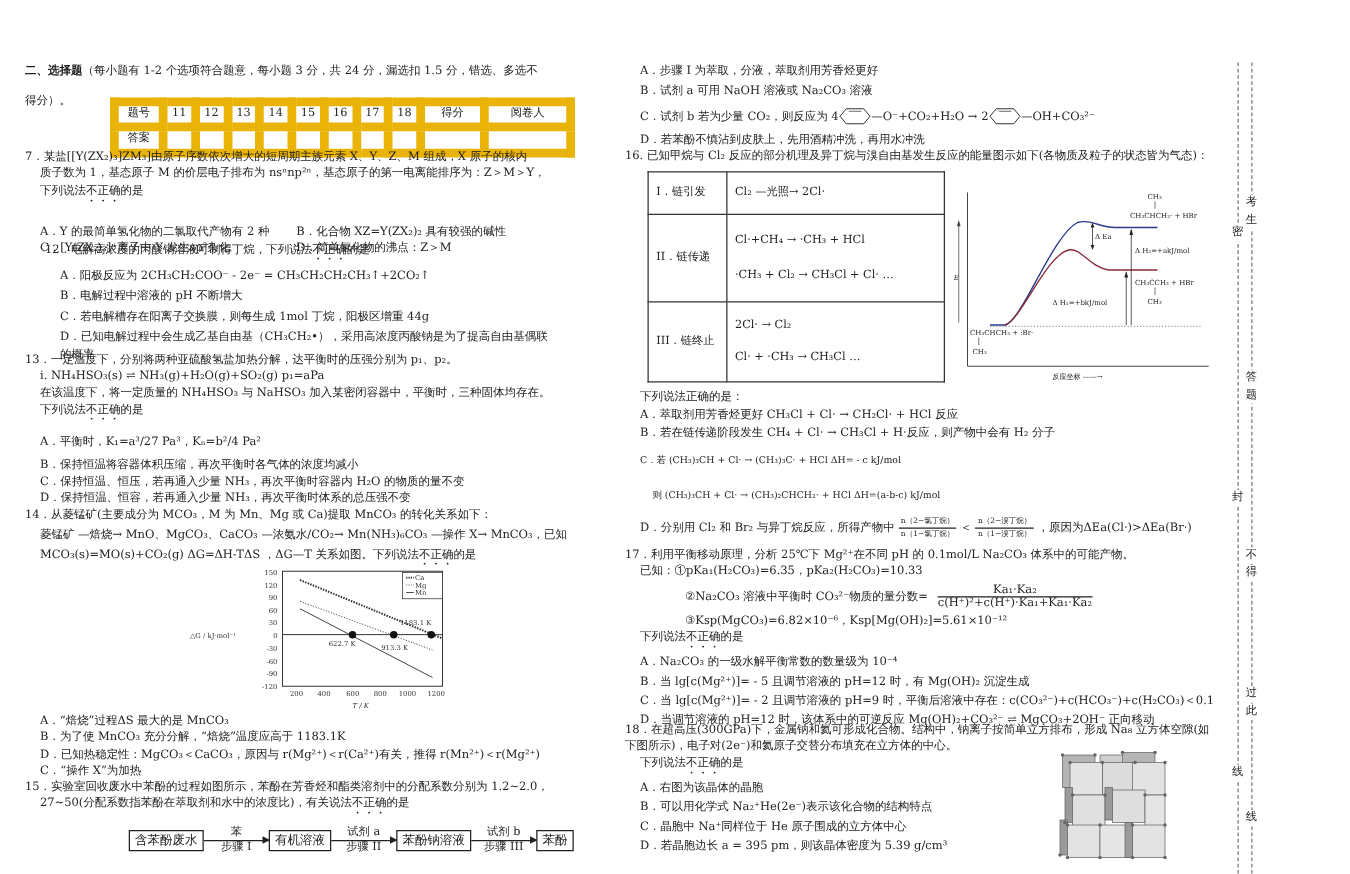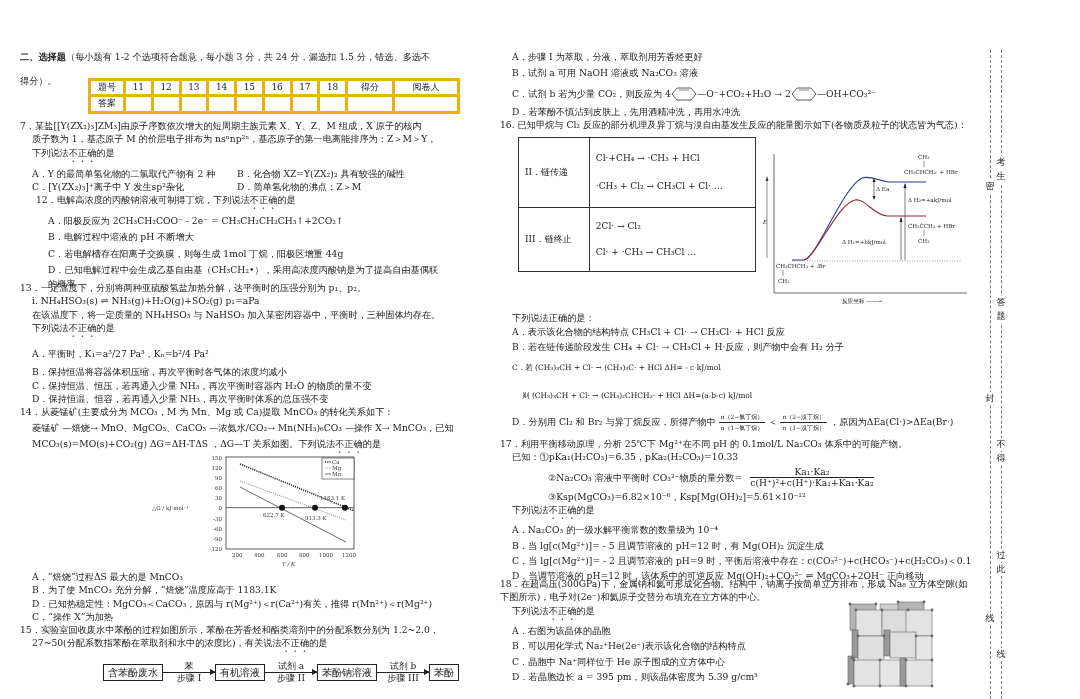--- a/index.html
+++ b/index.html
@@ -5,21 +5,21 @@
   html,body{margin:0;padding:0;background:#fff;}
   body{width:1080px;height:699px;overflow:hidden;position:relative;
        font-family:"DejaVu Serif","Liberation Serif",serif;color:#222;font-size:9.2px;line-height:13.4px;}
   .abs{position:absolute;}
   .col{position:absolute;top:0;}
   .line{white-space:nowrap;}
   .ind{padding-left:12px;}
   .ind2{padding-left:22px;}
   b.h{font-weight:bold;}
   table.ans{border-collapse:collapse;font-size:9px;}
-  table.ans td{border:3px solid #eab308;height:13px;text-align:center;padding:0 2px;}
+  table.ans td{border:7px solid #eab308;height:13px;text-align:center;padding:0 2px;}
   table.ans{border:1.6px solid #111;}
   .dot{text-emphasis:dot;-webkit-text-emphasis:dot;text-emphasis-position:under;-webkit-text-emphasis-position:under;}
   .flow{display:flex;align-items:center;font-size:10px;}
   .fbox{border:1px solid #222;padding:1px 4px;}
   .farr{display:flex;flex-direction:column;align-items:center;font-size:9px;line-height:11px;}
   .farr .bar{width:52px;height:0;border-top:1px solid #222;position:relative;}
   .farr .bar:after{content:"";position:absolute;right:-1px;top:-4px;border-left:6px solid #222;border-top:3.5px solid transparent;border-bottom:3.5px solid transparent;}
   table.mech{border-collapse:collapse;font-size:9px;}
   table.mech td{border:1px solid #333;padding:2px 6px;}
   .margin{position:absolute;top:0;height:699px;}
@@ -65,21 +65,21 @@
       <td></td>
           <td></td>
     </tr>
   </tbody>
     </table>
 
   <div class="abs" style="top:119px;left:0;width:470px;">
     <div class="line">7．某盐[[Y(ZX₂)₃]ZM₃]由原子序数依次增大的短周期主族元素 X、Y、Z、M 组成，X 原子的核内</div>
     <div class="line ind">质子数为 1，基态原子 M 的价层电子排布为 nsⁿnp²ⁿ，基态原子的第一电离能排序为：Z＞M＞Y，</div>
     <div class="line ind"><span>下列说法</span><span class="dot">不正确</span><span>的是</span></div>
-    <div class="line ind" style="margin-top:3px;"><span style="display:inline-block;width:205px">A．Y 的最简单氢化物的二氯取代产物有 2 种</span><span>B．化合物 XZ=Y(ZX₂)₂ 具有较强的碱性</span></div>
+    <div class="line ind" style="margin-top:15px;"><span style="display:inline-block;width:205px">A．Y 的最简单氢化物的二氯取代产物有 2 种</span><span>B．化合物 XZ=Y(ZX₂)₂ 具有较强的碱性</span></div>
     <div class="line ind"><span style="display:inline-block;width:205px">C．[Y(ZX₂)₃]⁺离子中 Y 发生sp²杂化</span><span>D．简单氢化物的沸点：Z＞M</span></div>
   </div>
 
   <div class="abs" style="top:193px;left:16px;width:470px;">
     <div class="line"><span>12．电解高浓度的丙酸钠溶液可制得丁烷，下列说法</span><span class="dot">不正确</span><span>的是</span></div>
     <div class="line ind" style="margin-top:3px">A．阳极反应为 2CH₃CH₂COO⁻ - 2e⁻ = CH₃CH₂CH₂CH₃↑+2CO₂↑</div>
     <div class="line ind" style="margin-top:3px">B．电解过程中溶液的 pH 不断增大</div>
     <div class="line ind" style="margin-top:3px">C．若电解槽存在阳离子交换膜，则每生成 1mol 丁烷，阳极区增重 44g</div>
     <div class="line ind" style="margin-top:3px">D．已知电解过程中会生成乙基自由基（CH₃CH₂•），采用高浓度丙酸钠是为了提高自由基偶联</div>
     <div class="line ind">的概率</div>
@@ -200,20 +200,24 @@
           <polygon points="6,1 20,1 25,7 20,13 6,13 1,7" fill="none" stroke="#333" stroke-width="0.8"></polygon>
           <line x1="8" y1="3" x2="18" y2="3" stroke="#333" stroke-width="0.6"></line>
         </svg><span>—OH+CO₃²⁻</span>
     </div>
     <div class="line ind" style="margin-top:2px">D．若苯酚不慎沾到皮肤上，先用酒精冲洗，再用水冲洗</div>
     <div class="line">16. 已知甲烷与 Cl₂ 反应的部分机理及异丁烷与溴自由基发生反应的能量图示如下(各物质及粒子的状态皆为气态)：</div>
   </div>
 
   <table class="mech abs" style="top:137px;left:18px;width:238px;">
     <tbody>
+        <tr style="height:34px">
+      <td style="width:50px">I．链引发</td>
+      <td>Cl₂ —光照→ 2Cl·</td>
+    </tr>
     <tr style="height:70px">
       <td>II．链传递</td>
       <td>
             <div>Cl·+CH₄ → ·CH₃ + HCl</div>
             <div style="margin-top:14px">·CH₃ + Cl₂ → CH₃Cl + Cl·  …</div>
           </td>
     </tr>
     <tr style="height:64px">
       <td>III．链终止</td>
       <td>
@@ -260,21 +264,21 @@
         <text x="14" y="120">CH₃CHCH₃ + :Br·</text>
         <line x1="21" y1="122" x2="21" y2="128" stroke="#222" stroke-width="0.5"></line>
         <text x="16" y="135">CH₃</text>
         <text x="80" y="155">反应坐标 ——→</text>
       </g>
     </svg>
   </div>
 
   <div class="abs" style="top:311px;left:0;width:475px;">
     <div class="line ind">下列说法正确的是：</div>
-    <div class="line ind" style="margin-top:1px">A．表示该化合物的结构特点 CH₃Cl + Cl· → CH₂Cl· + HCl 反应</div>
+    <div class="line ind" style="margin-top:1px">A．萃取剂用芳香烃更好 CH₃Cl + Cl· → CH₂Cl· + HCl 反应</div>
     <div class="line ind" style="margin-top:1px">B．若在链传递阶段发生 CH₄ + Cl· → CH₃Cl + H·反应，则产物中会有 H₂ 分子</div>
     <div class="line ind" style="margin-top:8px;font-size:7.5px">C．若 (CH₃)₃CH + Cl· → (CH₃)₃C· + HCl   ΔH= - c kJ/mol</div>
     <div class="line ind2" style="margin-top:14px;font-size:7.5px">则 (CH₃)₃CH + Cl· → (CH₃)₂CHCH₂· + HCl   ΔH=(a-b-c) kJ/mol</div>
     <div class="line ind" style="margin-top:10px">
       <span>D．分别用 Cl₂ 和 Br₂ 与异丁烷反应，所得产物中</span>
       <span class="frac" style="font-size:6px">
           <span class="n">n（2−氯丁烷）</span>
           <span>n（1−氯丁烷）</span>
         </span>
       <span>＜</span>

